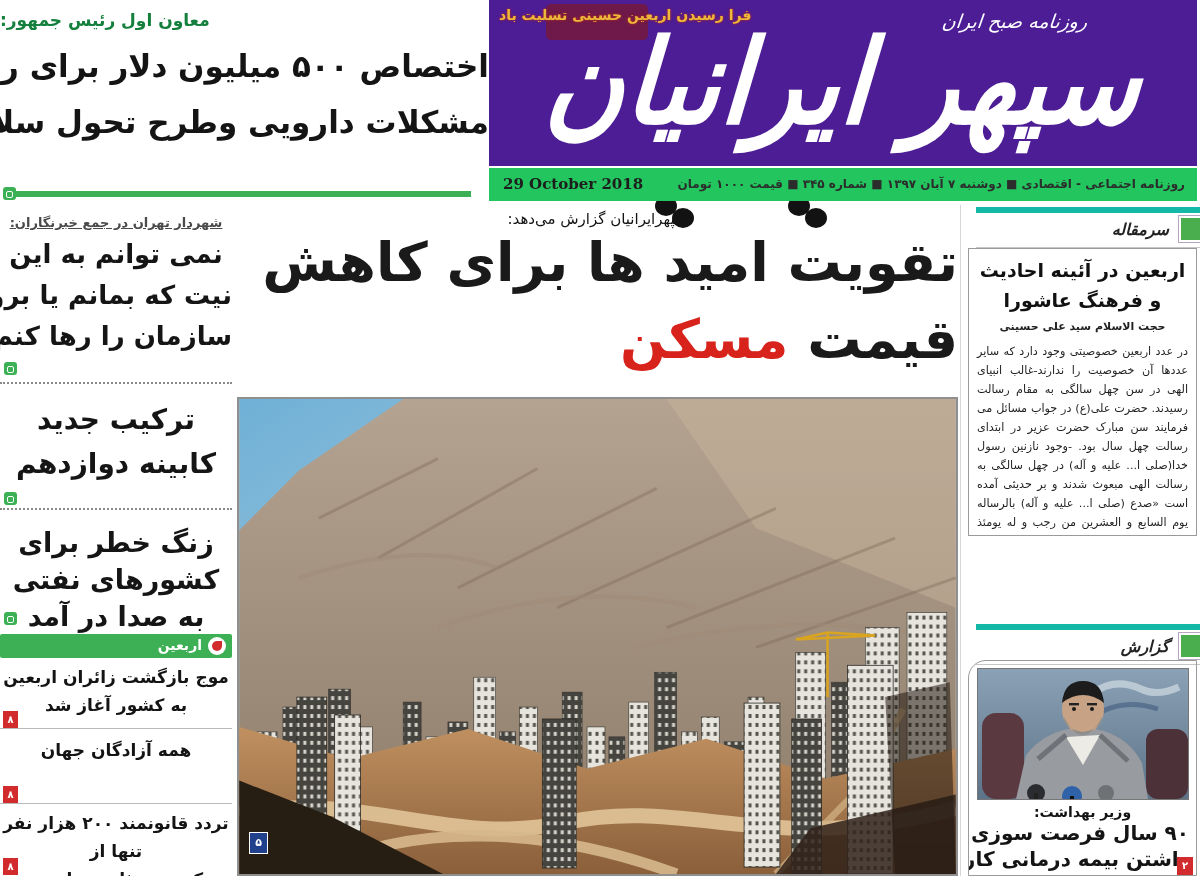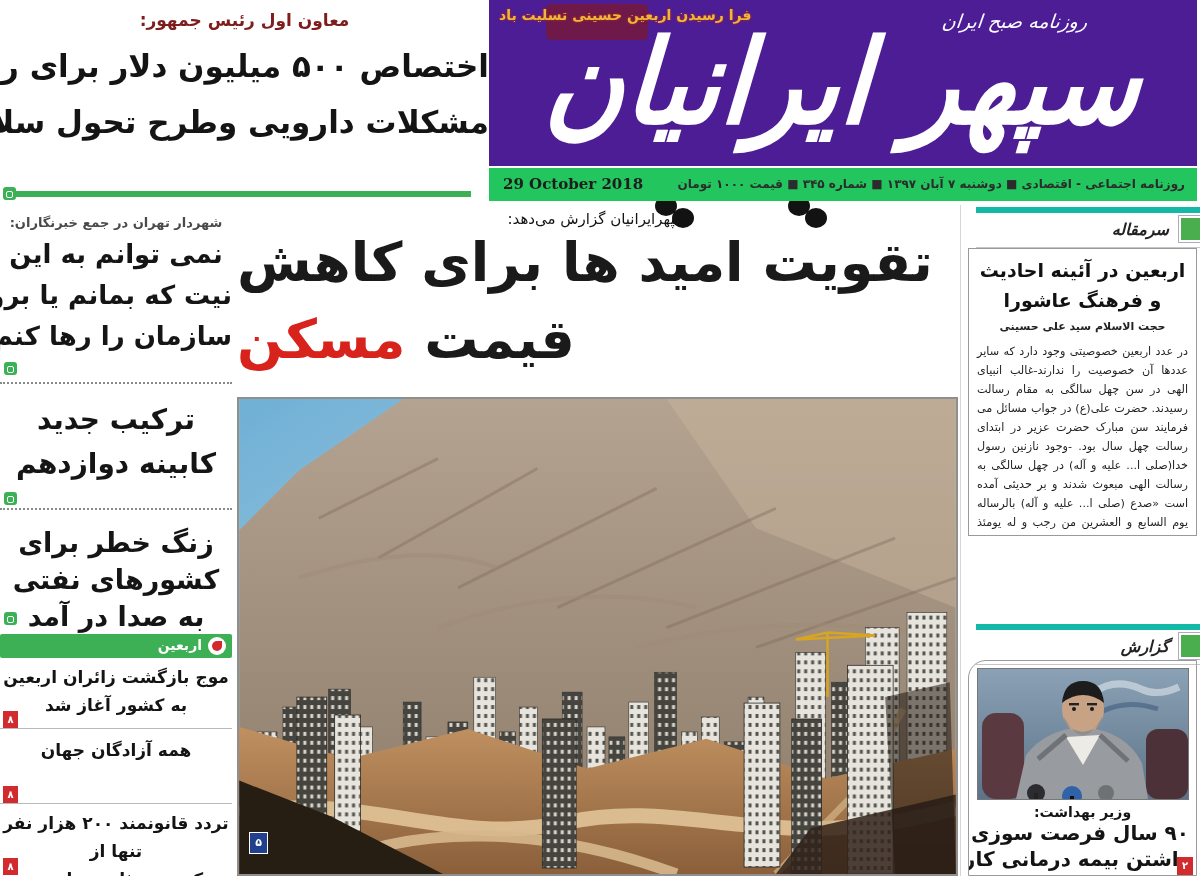--- a/index.html
+++ b/index.html
@@ -19,48 +19,48 @@
            font-size:108px;font-weight:bold;font-style:italic;line-height:130px;
            transform:scaleY(1.08) skewX(-4deg);white-space:nowrap;}
   .ink-dot{background:#121212;border-radius:50%;}
   
   #datestrip{left:489px;top:166px;width:708px;height:33px;background:#22c55e;
              border-top:2px solid #ffffff;}
   #date-en{left:14px;top:7px;font-family:"DejaVu Serif",serif;font-weight:bold;
            font-size:15px;color:#1d1d1d;}
   #date-fa{right:12px;top:9px;font-size:12px;font-weight:bold;color:#2c2c2c;white-space:nowrap;}
   
-  #tl-kicker{left:0;top:10px;width:489px;text-align:center;color:#7f1d1d;
+  #tl-kicker{left:0;top:10px;width:489px;text-align:left;color:#15803d;
              font-size:17px;font-weight:bold;}
   #tl-headline{left:0;top:38px;width:489px;text-align:center;color:#141414;
              font-size:31px;font-weight:bold;line-height:56px;white-space:nowrap;}
   
   #green-bar{left:5px;top:191px;width:466px;height:6px;background:#3cb054;}
   .green-sq{width:13px;height:13px;background:#3cb054;border-radius:3px;}
   .green-sq:after{content:"";display:block;width:5px;height:5px;margin:4px auto 0;
                   border:1px solid #ffffff;border-radius:2px;}
   
-  .sb-kicker{left:0;width:232px;text-align:center;color:#4a4a4a;font-size:13px;font-weight:bold;}
+  .sb-kicker{left:0;width:232px;text-align:center;color:#4a4a4a;font-size:13px;font-weight:bold;text-decoration:underline;}
   .sb-head{left:0;width:232px;text-align:center;color:#151515;font-weight:bold;white-space:nowrap;}
   .dotted-div{left:0;width:232px;border-bottom:2px dotted #8a8a8a;height:0;}
   #arbaeen-banner{left:0;top:634px;width:232px;height:24px;background:#3db056;border-radius:2px;}
   #arbaeen-banner .lbl{position:absolute;right:30px;top:3px;color:#ffffff;font-size:14px;font-weight:bold;}
   #arbaeen-logo{position:absolute;right:6px;top:3px;width:18px;height:18px;background:#ffffff;
                 border-radius:50%;}
   #arbaeen-logo:after{content:"";position:absolute;left:4px;top:4px;width:10px;height:10px;
                 background:#d12b2e;border-radius:50% 0 50% 50%;}
   .arb-item{left:0;width:232px;text-align:center;color:#141414;font-size:17px;
             font-weight:bold;line-height:28px;}
   .red-badge{width:15px;height:17px;background:#d12b2e;color:#ffffff;font-size:10px;
              font-weight:bold;text-align:center;line-height:17px;}
   .thin-sep{left:0;width:232px;border-bottom:1px solid #b9b9b9;height:0;}
   
   #lead-kicker{left:237px;top:210px;width:721px;text-align:center;font-size:15px;
                font-weight:normal;color:#141414;}
-  .lead-line{left:237px;width:721px;text-align:left;font-weight:bold;color:#1a1a1a;
+  .lead-line{left:237px;width:721px;text-align:right;font-weight:bold;color:#1a1a1a;
              font-size:54px;white-space:nowrap;}
   .red-word{color:#d8231c;}
   
   #photo-frame{left:237px;top:397px;width:721px;height:479px;border:2px solid #8f8f8f;
                box-sizing:border-box;background:#c7b49c;}
   #photo-badge{left:10px;bottom:20px;width:17px;height:20px;background:#22418c;
                border:1px solid #ffffff;color:#ffffff;font-size:11px;font-weight:bold;
                text-align:center;line-height:20px;}
   
   #vrule{left:960px;top:205px;width:1px;height:671px;background:#d6d6d6;}

